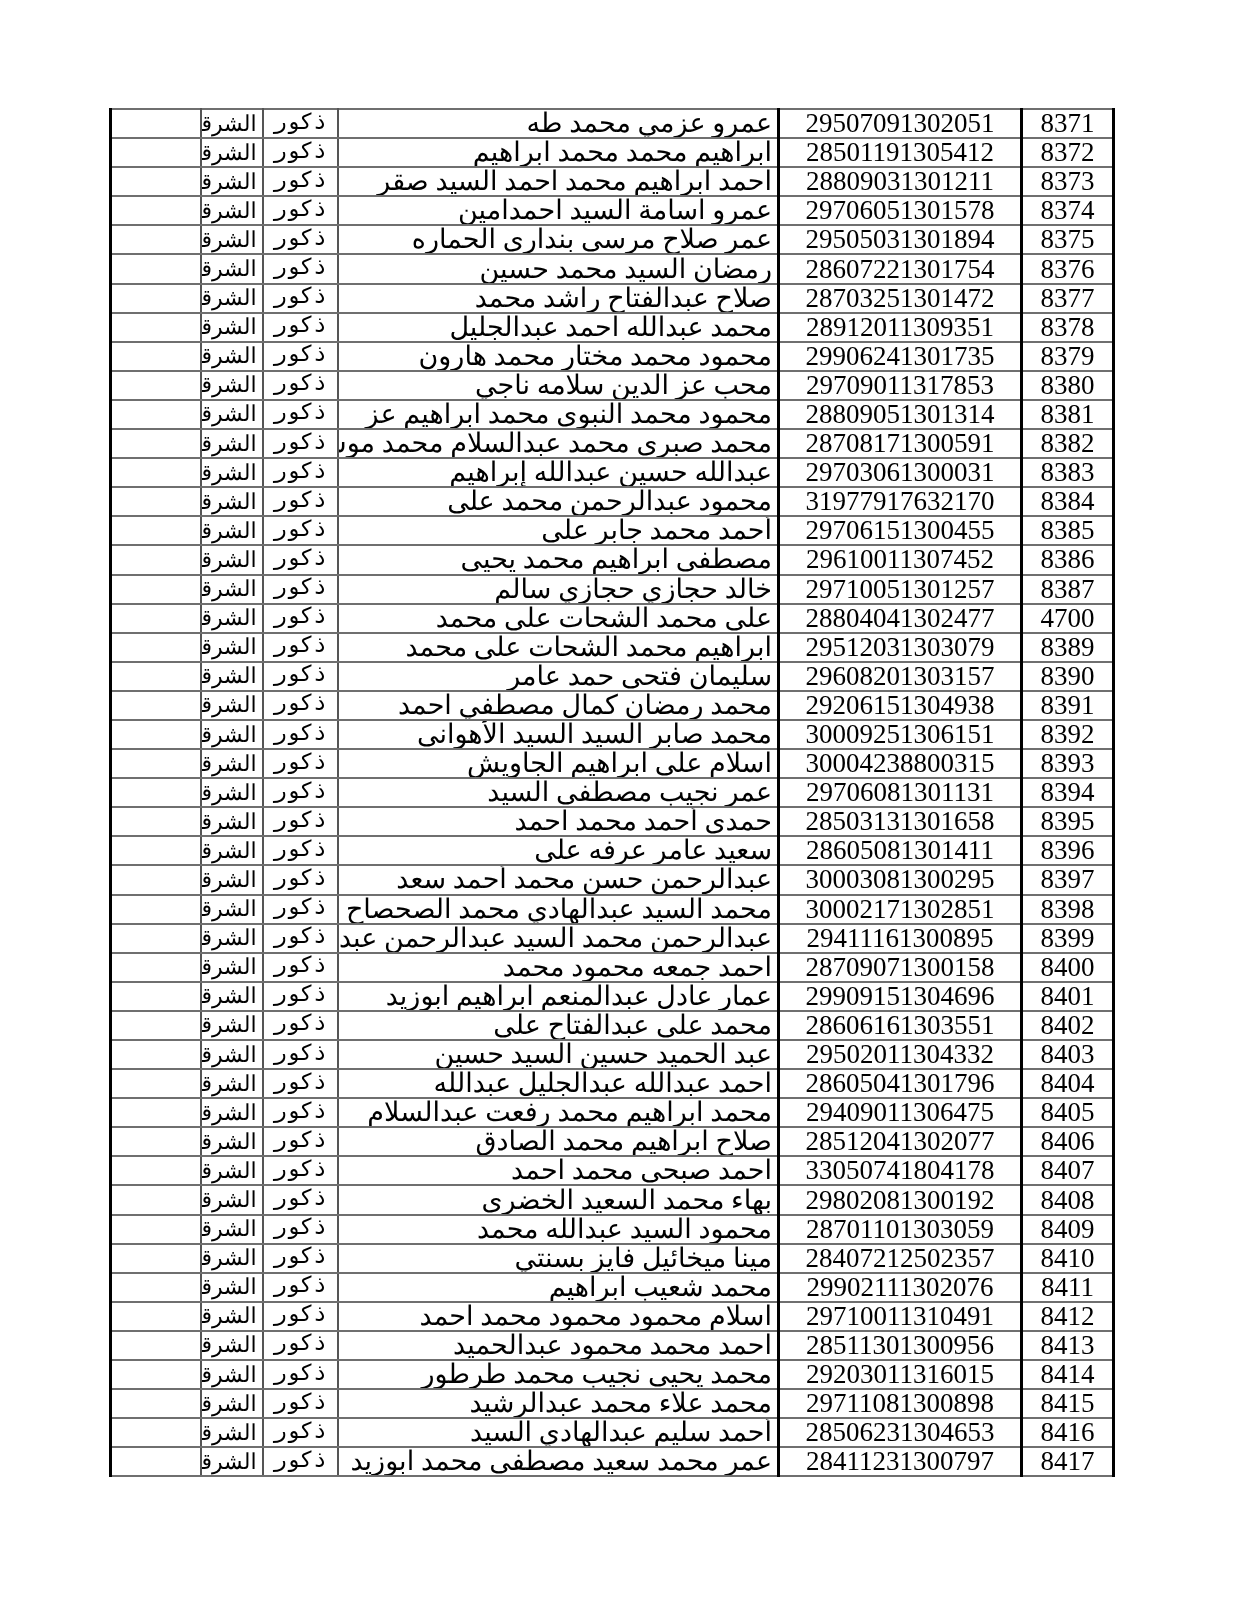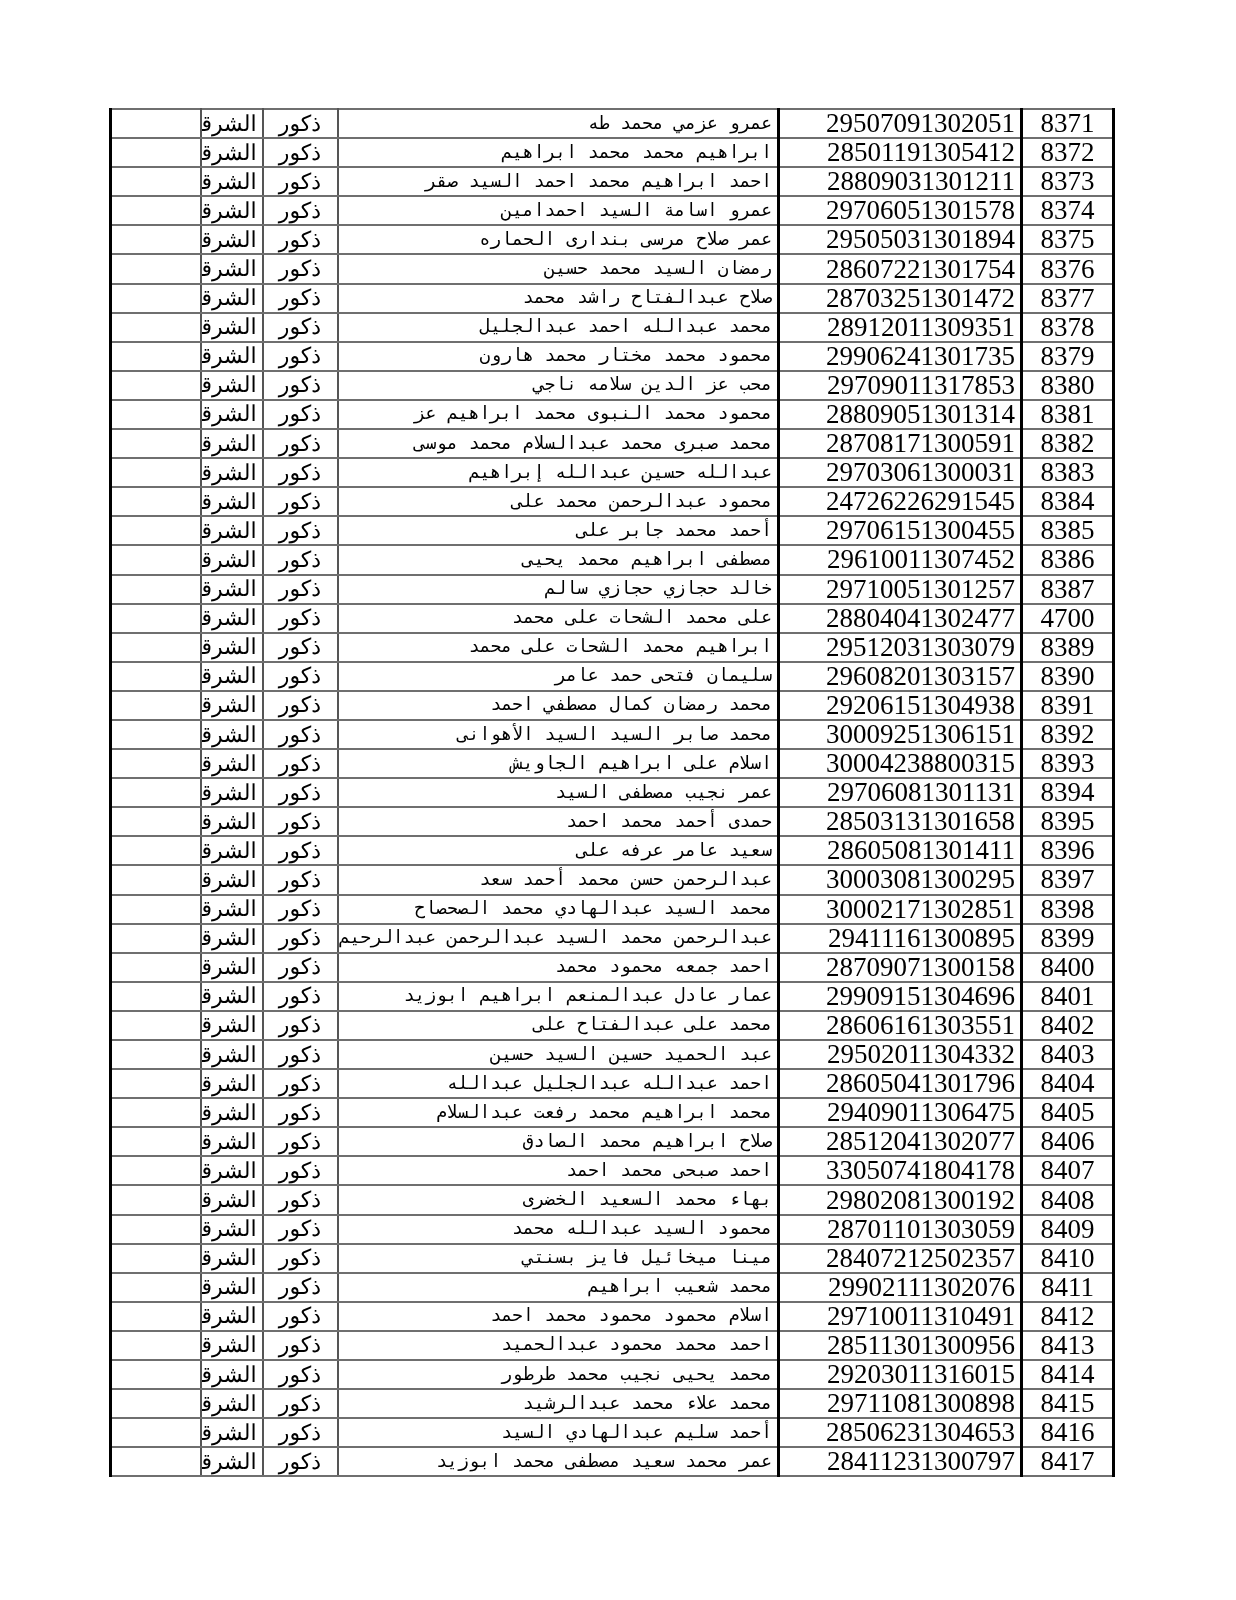--- a/index.html
+++ b/index.html
@@ -64,44 +64,44 @@
     text-align: center;
     border-right: 3px solid #000000;
     border-left: 2px solid #555555;
     letter-spacing: 0px;
     direction: ltr;
   }
 
   
   td.nid {
     font-size: 27px;
-    text-align: right;
+    text-align: center;
     direction: ltr;
     border-right: 3px solid #000000;
     border-left: 3px solid #000000;
     border-top: 2px solid #000000;
     border-bottom: 2px solid #000000;
   }
 
   
   td.name {
-    font-size: 18px;
+    font-size: 27px;
     text-align: right;
     padding-right: 0px;
     padding-left: 18px;
     border-right: 0;
     border-left: 2px solid #555555;
-    font-family: Liberation Mono, monospace;
   }
 
   td.gender {
     font-size: 22px;
     text-align: center;
     border-left: 2px solid #555555;
     border-right: 2px solid #555555;
+    font-family: Liberation Mono, monospace;
   }
 
   td.gov {
     font-size: 22px;
     text-align: right;
     border-left: 2px solid #555555;
     border-right: 0;
     padding-right: 2px;
   }
 
@@ -224,21 +224,21 @@
           <tr>
             <td class="serial">8383</td>
             <td class="nid">29703061300031</td>
             <td class="name">عبدالله حسين عبدالله إبراهيم</td>
             <td class="gender">ذكور</td>
             <td class="gov">الشرقية</td>
             <td class="blank"></td>
           </tr>
           <tr>
             <td class="serial">8384</td>
-            <td class="nid">24726226291545</td>
+            <td class="nid">31977917632170</td>
             <td class="name">محمود عبدالرحمن محمد على</td>
             <td class="gender">ذكور</td>
             <td class="gov">الشرقية</td>
             <td class="blank"></td>
           </tr>
           <tr>
             <td class="serial">8385</td>
             <td class="nid">29706151300455</td>
             <td class="name">أحمد محمد جابر على</td>
             <td class="gender">ذكور</td>

